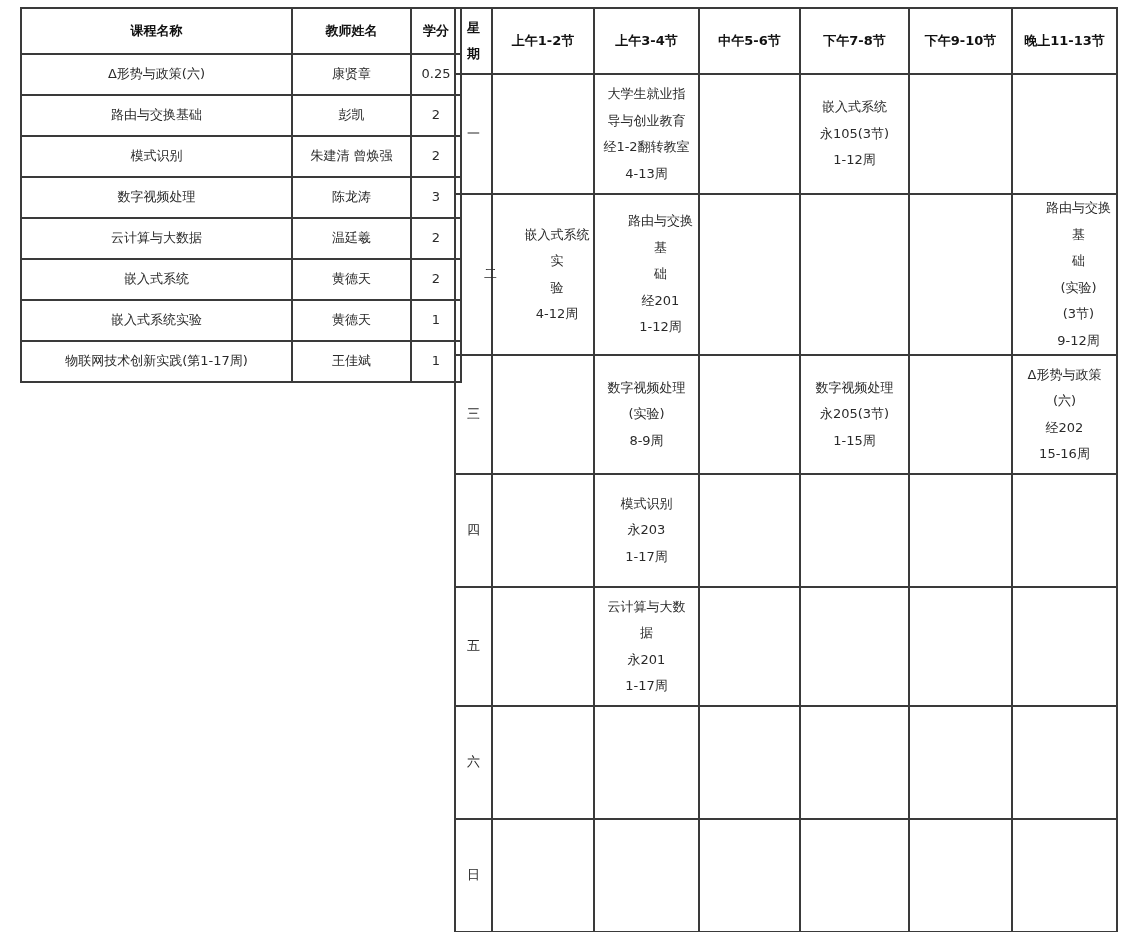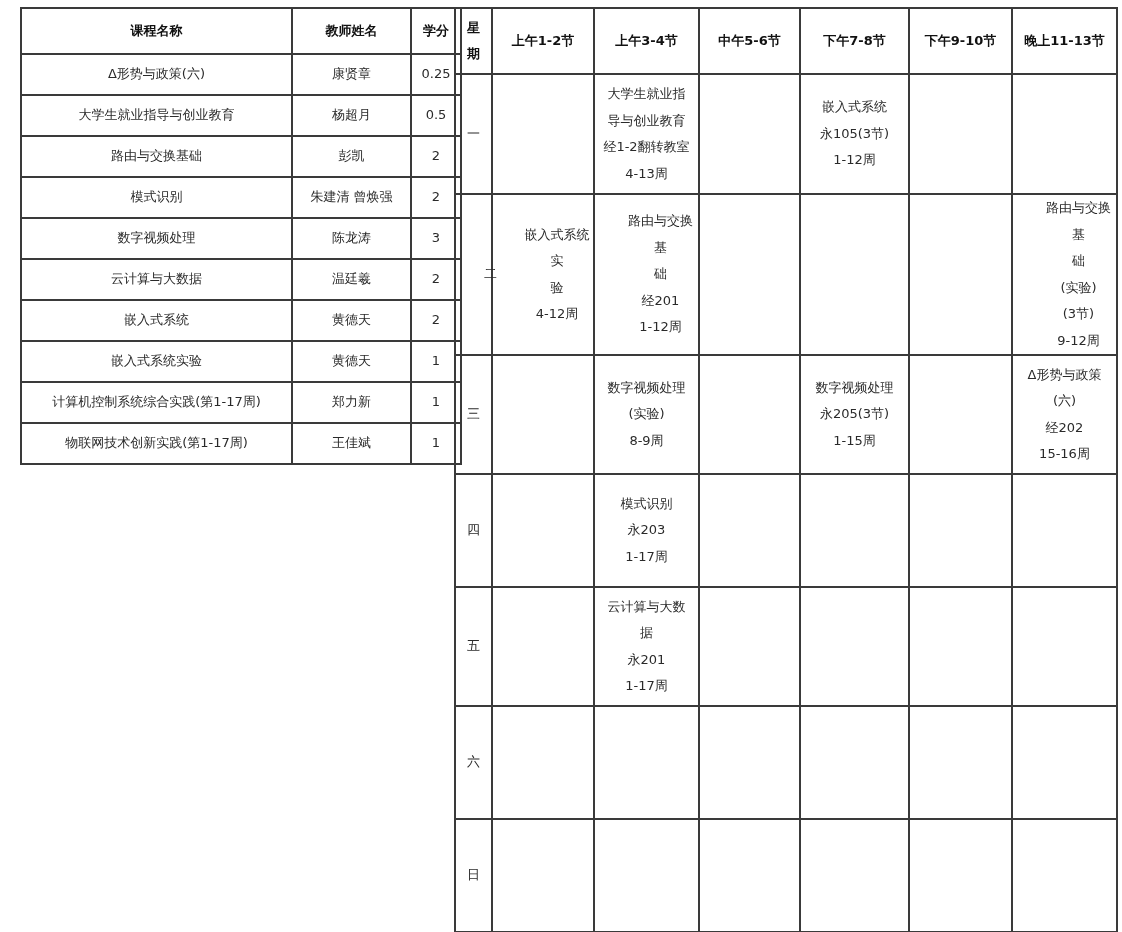--- a/index.html
+++ b/index.html
@@ -87,25 +87,20 @@
       <th>学分</th>
     </tr>
   </thead>
   <tbody id="course-body">
       <tr>
         <td>Δ形势与政策(六)</td>
         <td>康贤章</td>
         <td>0.25</td>
       </tr>
       <tr>
-        <td>大学生就业指导与创业教育</td>
-        <td>杨超月</td>
-        <td>0.5</td>
-      </tr>
-      <tr>
         <td>路由与交换基础</td>
         <td>彭凯</td>
         <td>2</td>
       </tr>
       <tr>
         <td>模式识别</td>
         <td>朱建清 曾焕强</td>
         <td>2</td>
       </tr>
       <tr>
@@ -119,25 +114,20 @@
         <td>2</td>
       </tr>
       <tr>
         <td>嵌入式系统</td>
         <td>黄德天</td>
         <td>2</td>
       </tr>
       <tr>
         <td>嵌入式系统实验</td>
         <td>黄德天</td>
-        <td>1</td>
-      </tr>
-      <tr>
-        <td>计算机控制系统综合实践(第1-17周)</td>
-        <td>郑力新</td>
         <td>1</td>
       </tr>
       <tr>
         <td>物联网技术创新实践(第1-17周)</td>
         <td>王佳斌</td>
         <td>1</td>
       </tr>
     </tbody>
 </table>
 

